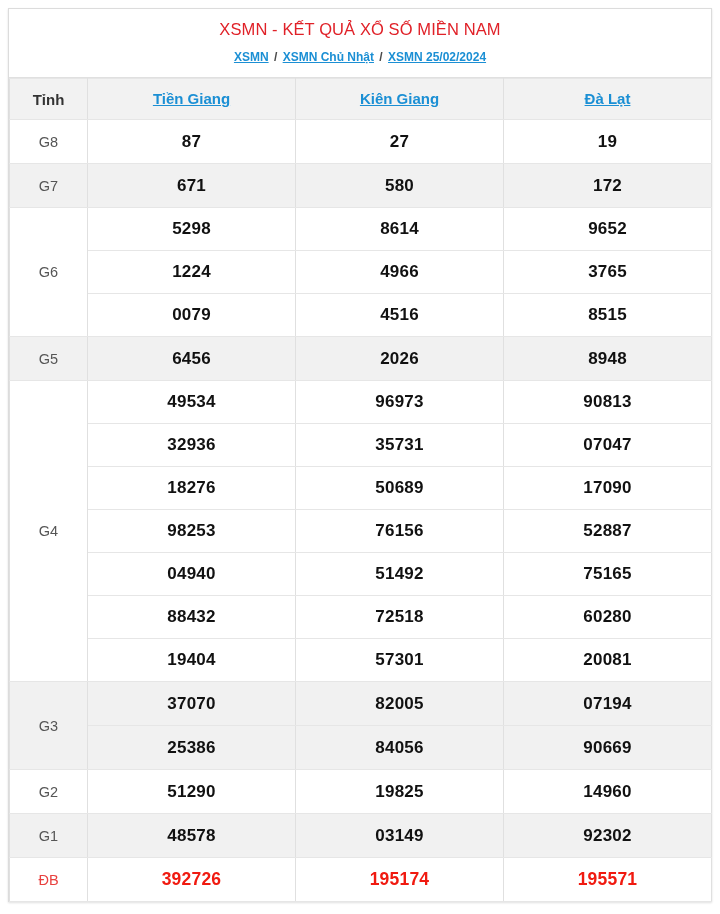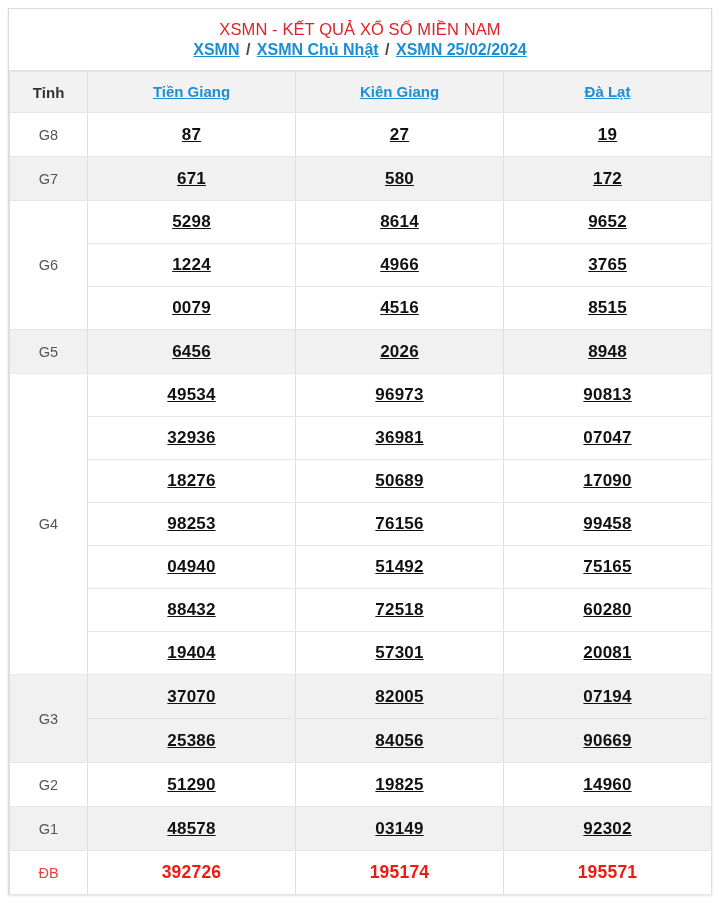--- a/index.html
+++ b/index.html
@@ -36,21 +36,22 @@
     border-bottom: 1px solid #e0e0e0;
   }
   .head-title {
     color: #e02128;
     font-size: 16.5px;
     line-height: 22px;
     font-weight: 400;
     letter-spacing: 0.1px;
   }
   .crumbs {
-    font-size: 16px;
+    margin-top: 7px;
+    font-size: 12px;
     line-height: 20px;
     font-weight: bold;
     color: #555555;
   }
   .crumbs a {
     color: #1b8fd4;
     text-decoration: underline;
     font-weight: bold;
   }
   .crumbs .sep {
@@ -97,21 +98,20 @@
   td.lbl {
     color: #555555;
     font-size: 14.5px;
     font-weight: normal;
   }
   td.num {
     color: #111111;
     font-size: 17px;
     font-weight: bold;
     letter-spacing: 0.2px;
-    text-decoration: underline;
   }
   
   tr.band-gray td { background: #f1f1f1; }
   tr.band-white td { background: #ffffff; }
 
   
   tr.sub td { border-top: 1px solid #ededed; }
 
   
   td.db-lbl {
@@ -203,32 +203,32 @@
             <td class="num">8948</td>
           </tr>
           <tr class="band-white r1">
             <td rowspan="7" class="lbl">G4</td>
             <td class="num">49534</td>
             <td class="num">96973</td>
             <td class="num">90813</td>
           </tr>
           <tr class="band-white sub r1">
             <td class="num">32936</td>
-            <td class="num">36981</td>
+            <td class="num">35731</td>
             <td class="num">07047</td>
           </tr>
           <tr class="band-white sub r1">
             <td class="num">18276</td>
             <td class="num">50689</td>
             <td class="num">17090</td>
           </tr>
           <tr class="band-white sub r1">
             <td class="num">98253</td>
             <td class="num">76156</td>
-            <td class="num">99458</td>
+            <td class="num">52887</td>
           </tr>
           <tr class="band-white sub r1">
             <td class="num">04940</td>
             <td class="num">51492</td>
             <td class="num">75165</td>
           </tr>
           <tr class="band-white sub r1">
             <td class="num">88432</td>
             <td class="num">72518</td>
             <td class="num">60280</td>

